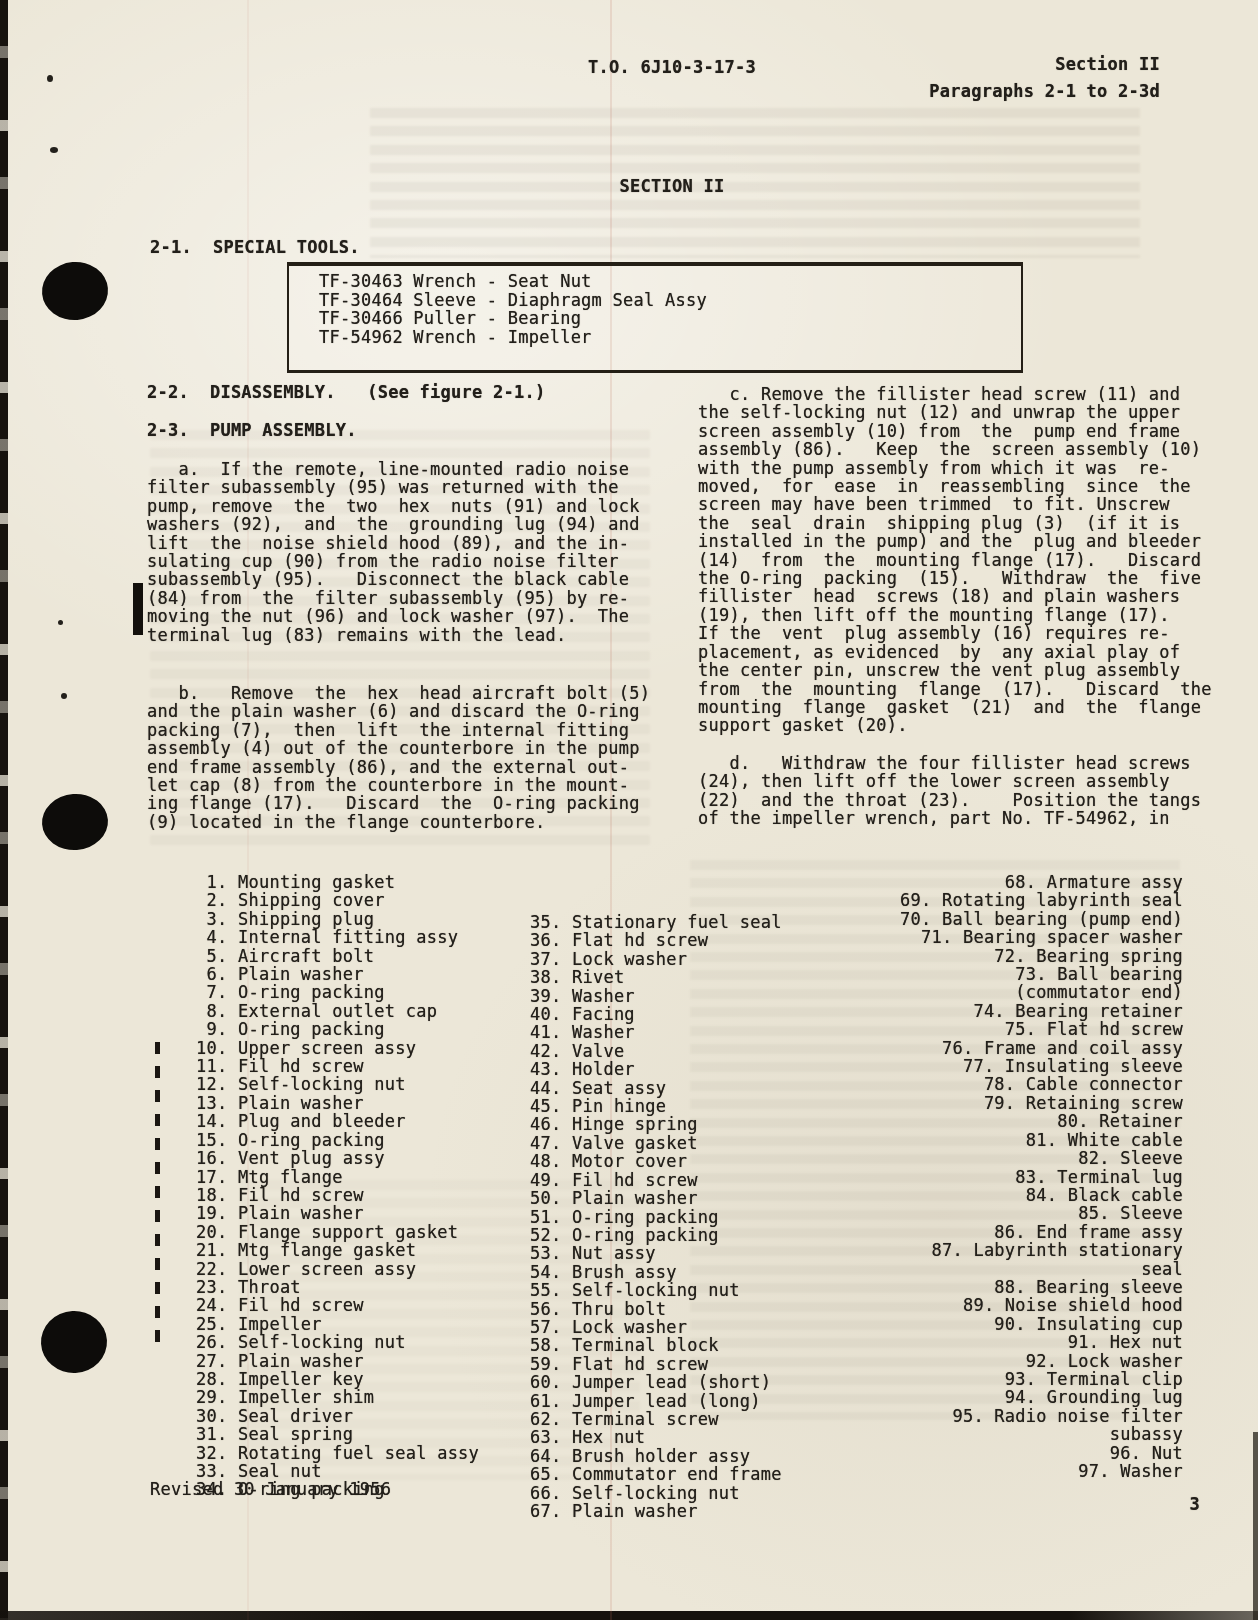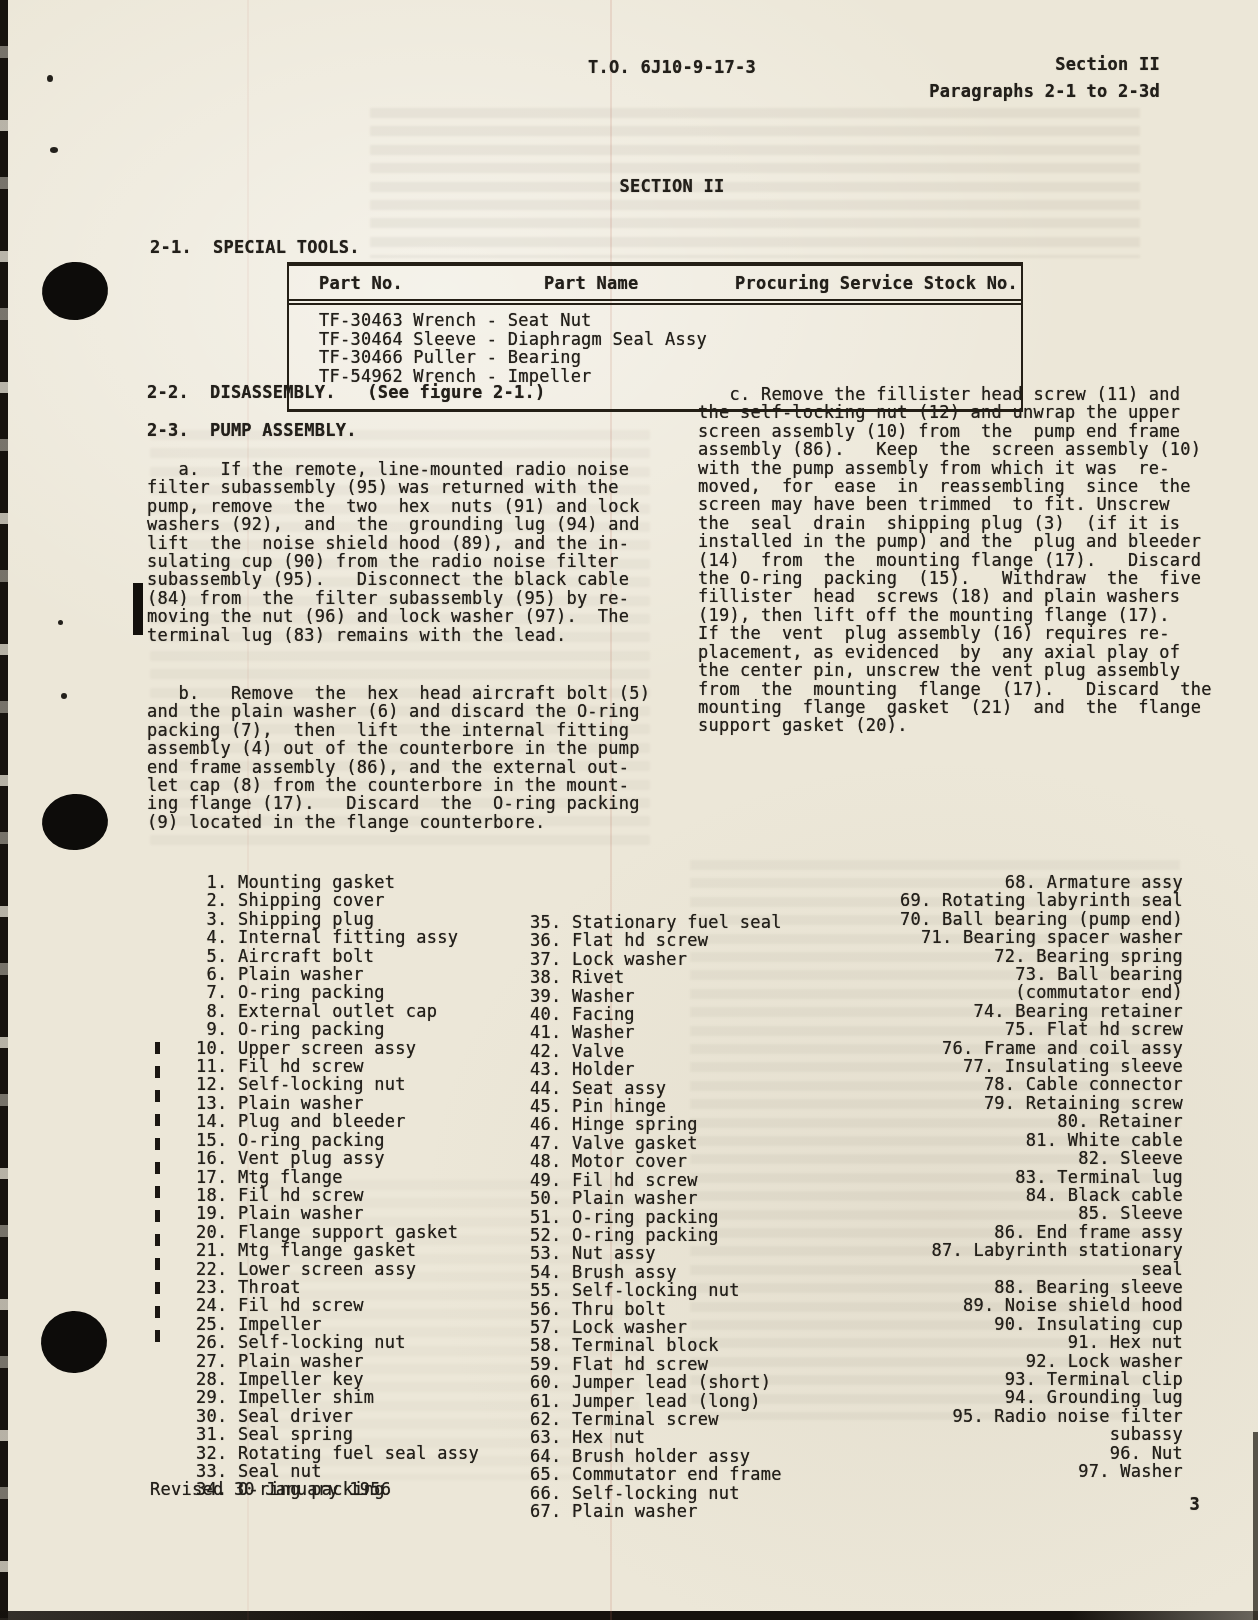--- a/index.html
+++ b/index.html
@@ -75,34 +75,29 @@
   <div class="artifact hole" style="left:41px; top:1311px; width:66px; height:62px; transform:rotate(-3deg);"></div>
   <div class="artifact speck" style="left:47px; top:75px; width:6px; height:7px;"></div>
   <div class="artifact speck" style="left:50px; top:147px; width:8px; height:6px;"></div>
   <div class="artifact speck" style="left:58px; top:620px; width:5px; height:5px;"></div>
   <div class="artifact speck" style="left:61px; top:693px; width:6px; height:6px;"></div>
   <div class="artifact edit-bar"></div>
   <div class="artifact perforation"></div>
   <div class="artifact crease" style="left:610px;"></div>
   <div class="artifact crease" style="left:247px; opacity:.45;"></div>
 
-  <div class="mono bold center" style="left:372px; top:58px; width:600px;">T.O. 6J10-9-17-3</div>
+  <div class="mono bold center" style="left:372px; top:58px; width:600px;">T.O. 6J10-3-17-3</div>
   <div class="mono bold right" style="left:860px; top:55px; width:300px;">Section II</div>
   <div class="mono bold right" style="left:860px; top:82px; width:300px;">Paragraphs 2-1 to 2-3d</div>
 
   <div class="mono bold center" style="left:372px; top:177px; width:600px;">SECTION II</div>
 
   <div class="mono bold" style="left:150px; top:238px;">2-1.  SPECIAL TOOLS.</div>
 
   <div class="tools-table">
-    <div class="t-head">
-      <span class="th1">Part No.</span>
-      <span class="th2">Part Name</span>
-      <span class="th3">Procuring Service Stock No.</span>
-    </div>
     <div class="t-rows">TF-30463 Wrench - Seat Nut
 TF-30464 Sleeve - Diaphragm Seal Assy
 TF-30466 Puller - Bearing
 TF-54962 Wrench - Impeller</div>
   </div>
 
   <div class="mono bold" style="left:147px; top:383px;">2-2.  DISASSEMBLY.   (See figure 2-1.)</div>
   <div class="mono bold" style="left:147px; top:421px;">2-3.  PUMP ASSEMBLY.</div>
   <div class="mono" style="left:147px; top:460px; width:510px;">   a.  If the remote, line-mounted radio noise
 filter subassembly (95) was returned with the
@@ -135,20 +130,24 @@
 (14)  from  the  mounting flange (17).   Discard
 the O-ring  packing  (15).   Withdraw  the  five
 fillister  head  screws (18) and plain washers
 (19), then lift off the mounting flange (17).
 If the  vent  plug assembly (16) requires re-
 placement, as evidenced  by  any axial play of
 the center pin, unscrew the vent plug assembly
 from  the  mounting  flange  (17).   Discard  the
 mounting  flange  gasket  (21)  and  the  flange
 support gasket (20).</div>
+  <div class="mono" style="left:698px; top:754px; width:510px;">   d.   Withdraw the four fillister head screws
+(24), then lift off the lower screen assembly
+(22)  and the throat (23).    Position the tangs
+of the impeller wrench, part No. TF-54962, in</div>
 
   <div class="mono" style="left:196px; top:873px;"> 1. Mounting gasket
  2. Shipping cover
  3. Shipping plug
  4. Internal fitting assy
  5. Aircraft bolt
  6. Plain washer
  7. O-ring packing
  8. External outlet cap
  9. O-ring packing

